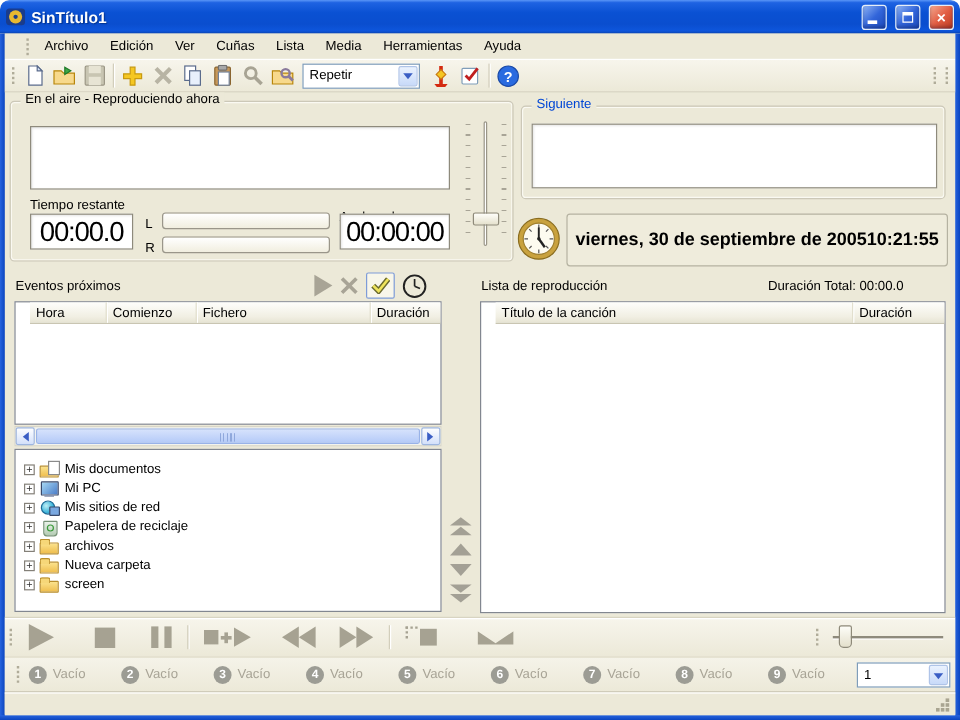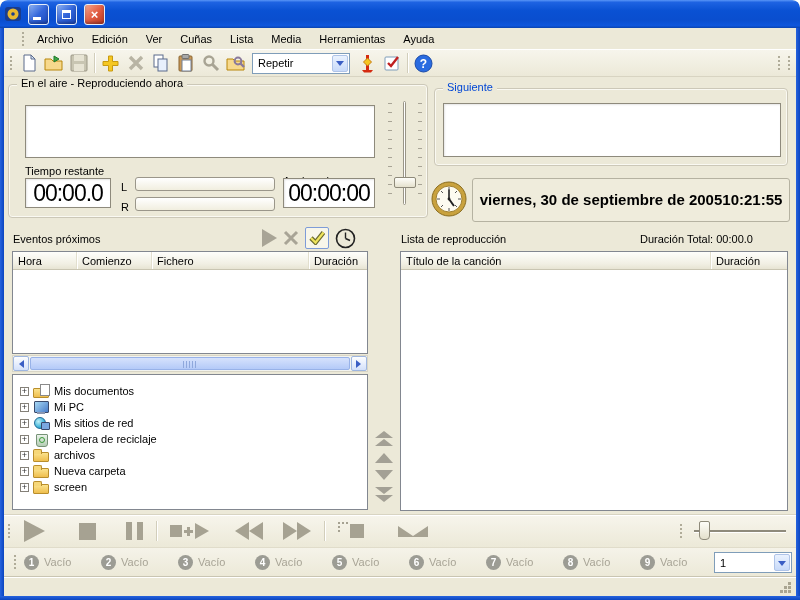--- a/index.html
+++ b/index.html
@@ -69,21 +69,21 @@
     background:#fff; border:1px solid #9A9688; border-radius:2px; }
   .vthumb { position:absolute; left:50%; transform:translateX(-50%); width:22px; height:11px;
     background:linear-gradient(#FEFEFA,#E5E1CD); border:1px solid #8E8A7A; border-radius:2px; }
 
   
   .datebox { position:absolute; background:#EFECDC; border:1px solid #B5B2A1; border-radius:3px;
     display:flex; flex-direction:row; align-items:center; justify-content:center;
     font-weight:bold; font-size:15px; line-height:20px; }
 
   
-  .listview { position:absolute; background:#fff; border:1px solid #828790; }
+  .listview { position:absolute; background:#fff; border:1px solid #828790;padding-left:12px; }
   .lv-header { display:flex; height:18px;
     background:linear-gradient(#FEFEFB,#F1EFE3 70%,#E7E4D3); border-bottom:1px solid #C9C5B2; }
   .lv-col { display:flex; align-items:center; padding:0 5px; border-right:1px solid #E2DFCE; box-shadow:1px 0 0 #fff; }
   .events-table .lv-col:nth-of-type(1){ width:64px; }
   .events-table .lv-col:nth-of-type(2){ width:75px; }
   .events-table .lv-col:nth-of-type(3){ flex:1; }
   .events-table .lv-col:nth-of-type(4){ width:58px; border-right:none; box-shadow:none; }
   .playlist-table .lv-col:nth-of-type(1){ flex:1; }
   .playlist-table .lv-col:nth-of-type(2){ width:76px; border-right:none; box-shadow:none; }
 
@@ -179,20 +179,21 @@
 <body>
 
 <div class="window">
 
   <div class="titlebar">
     <svg width="16" height="16">
       <rect x="0" y="1" width="16" height="14" rx="3" fill="#1A3C8C"></rect>
       <circle cx="8" cy="8" r="5.5" fill="#E8B830"></circle>
       <circle cx="8" cy="8" r="1.8" fill="#1A3C8C"></circle>
     </svg>
+    <span class="title-text">SinTítulo1</span>
     <span class="win-btn btn-min">
         <span class="glyph-min"></span>
       </span>
     <span class="win-btn btn-max">
         <span class="glyph-max"></span>
       </span>
     <span class="win-btn btn-close">
         <span class="glyph-close">×</span>
       </span>
   </div>

